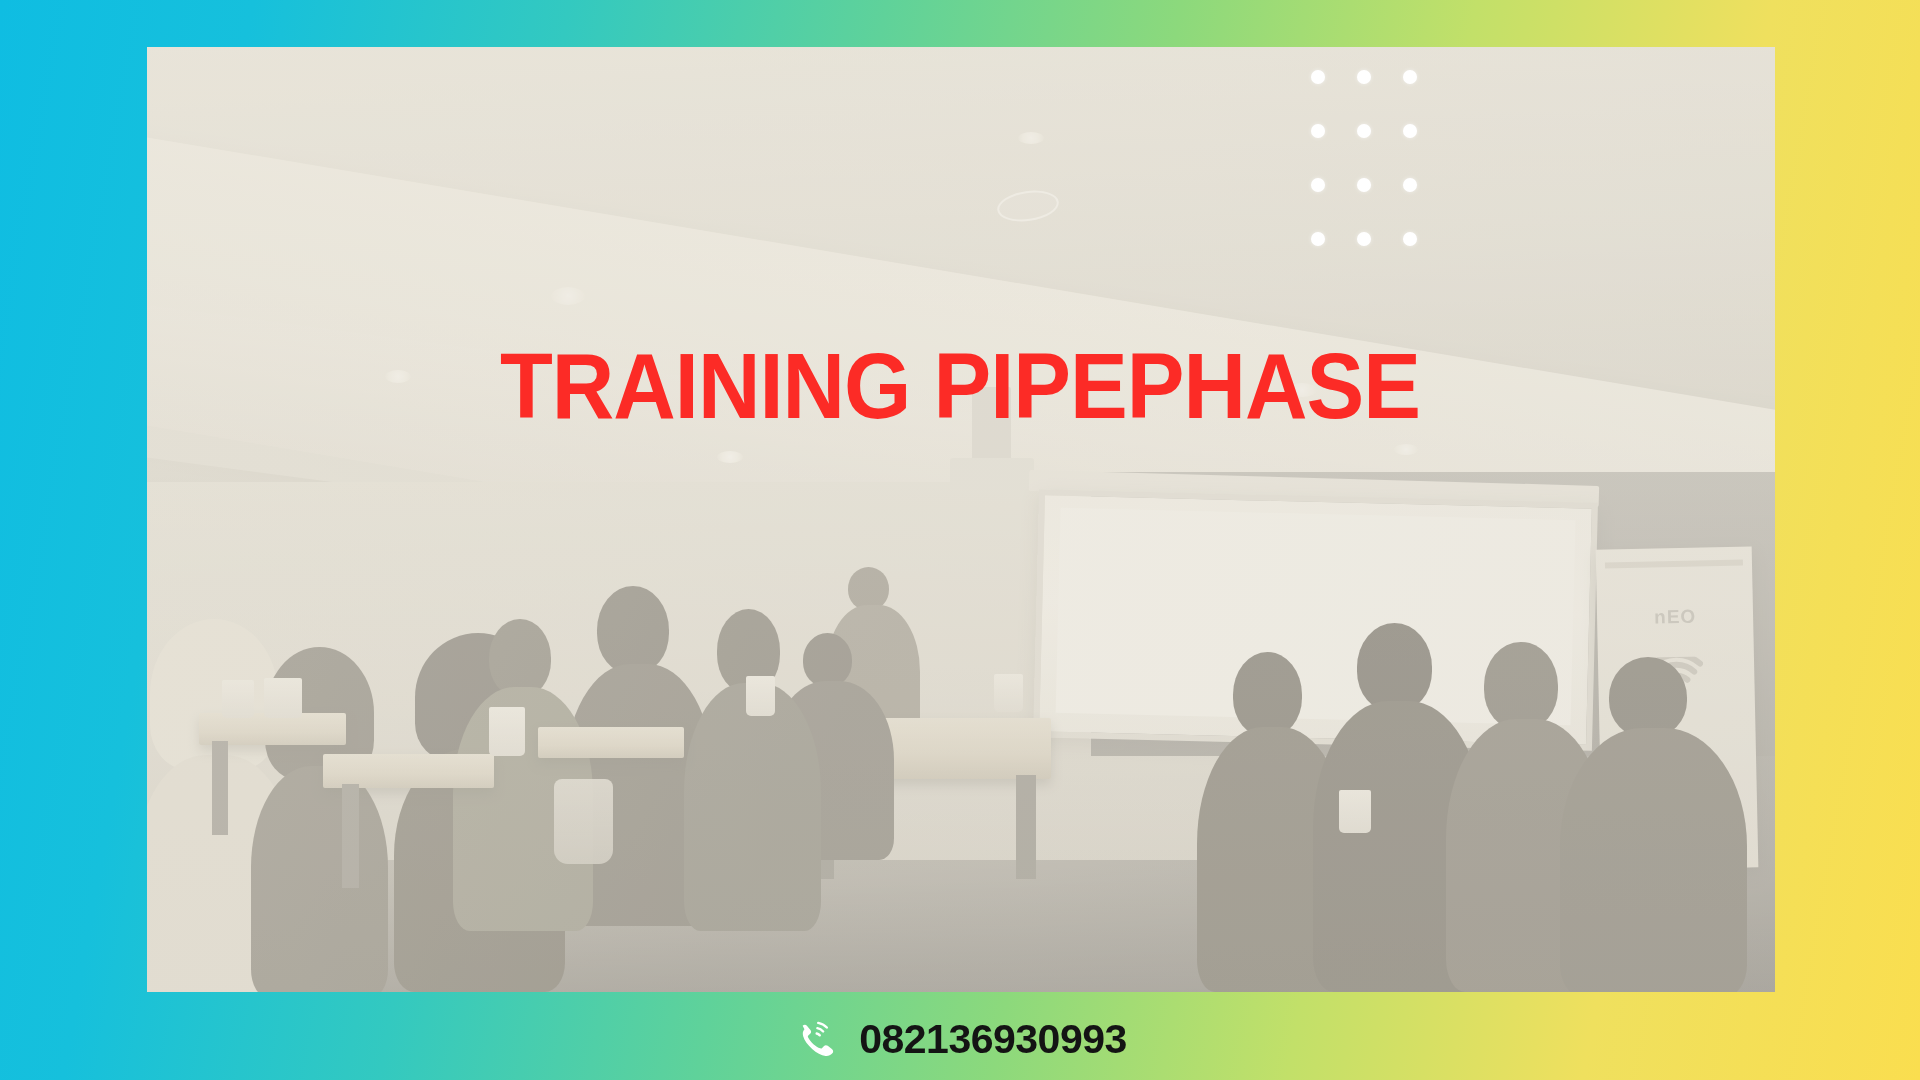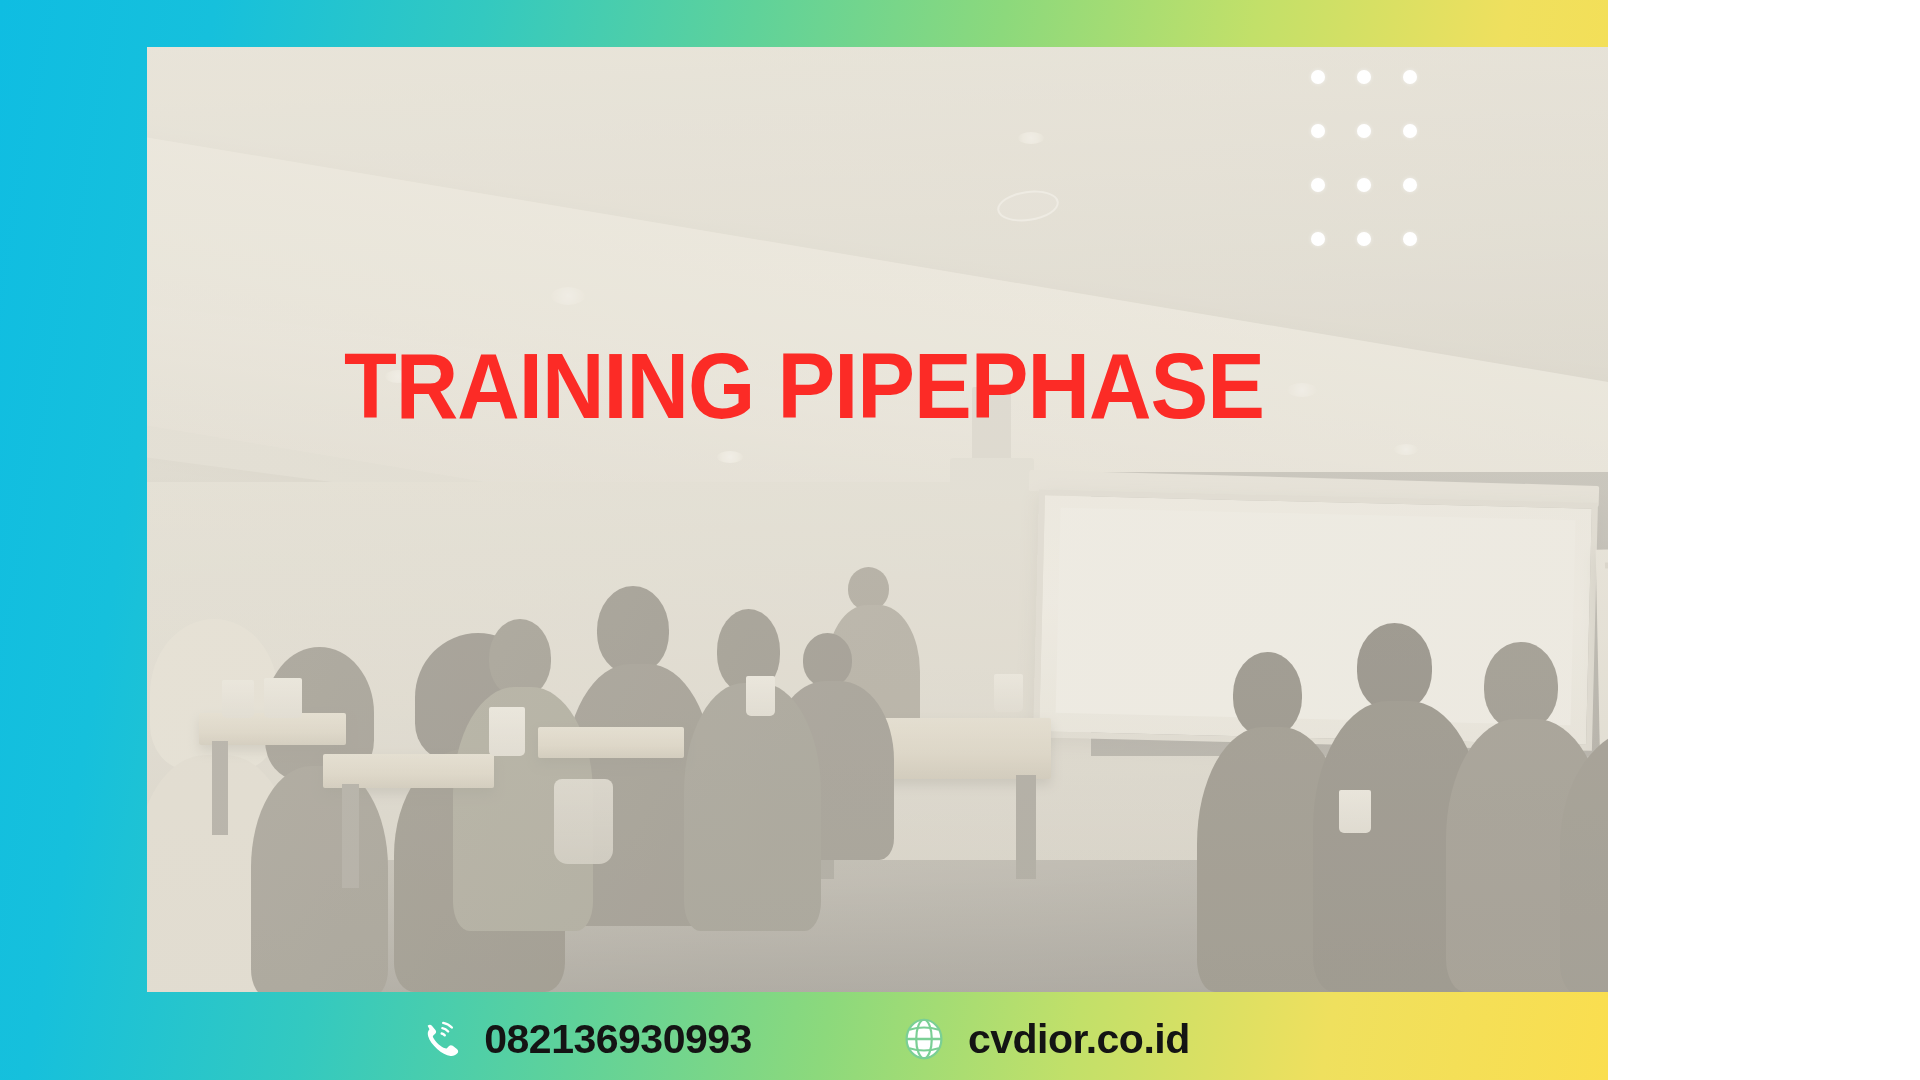--- a/index.html
+++ b/index.html
@@ -6,21 +6,21 @@
     margin: 0;
     padding: 0;
     width: 1920px;
     height: 1080px;
     overflow: hidden;
     font-family: "Liberation Sans", sans-serif;
   }
 
   #poster {
     position: relative;
-    width: 1608px;
+    width: 1920px;
     height: 1080px;
     background: linear-gradient(100deg,
         #0FBDE2 0%,
         #16C0DC 12%,
         #33C9C0 27%,
         #5FD29A 42%,
         #8CD97C 56%,
         #C2E069 70%,
         #EFE05E 84%,
         #FADE4F 100%);
@@ -492,27 +492,16 @@
     <div class="contact">
       <svg class="icon" viewBox="0 0 48 48">
         <path d="M10.5 9.5c1.6-1.7 3.6-1.4 4.9.2l3.6 4.4c1.2 1.4 1 3-0.3 4.2l-2 1.8c-.6.6-.7 1.2-.3 2 1.3 2.7 3.3 5.3 5.9 7.6 2.4 2.1 4.9 3.6 7.3 4.5.9.3 1.6.1 2.2-.5l1.8-1.9c1.2-1.3 2.9-1.5 4.3-.4l4.5 3.5c1.7 1.3 2 3.3.3 5-1.9 1.9-4.4 3-7.2 2.6-4.6-.6-9.8-3.5-14.6-7.7-4.9-4.3-8.5-9.3-9.8-13.8-.9-3 -.4-5.7 1.4-7.5z" fill="#ffffff"></path>
         <path d="M27.5 6.4c3.6.6 6.9 2.4 9.4 5.1" stroke="#ffffff" stroke-width="2.6" fill="none" stroke-linecap="round"></path>
         <path d="M26.6 12.2c2.4.5 4.6 1.8 6.3 3.6" stroke="#ffffff" stroke-width="2.6" fill="none" stroke-linecap="round"></path>
         <path d="M25.8 18c1.3.3 2.5 1 3.4 2" stroke="#ffffff" stroke-width="2.6" fill="none" stroke-linecap="round"></path>
       </svg>
       <span class="label">082136930993</span>
     </div>
 
-    <div class="contact">
-      <svg class="icon" viewBox="0 0 48 48">
-        <ellipse cx="24" cy="24" rx="19" ry="21" fill="#ffffff"></ellipse>
-        <ellipse cx="24" cy="24" rx="19" ry="21" fill="none" stroke="#7ACF95" stroke-width="2.4"></ellipse>
-        <ellipse cx="24" cy="24" rx="8.5" ry="21" fill="none" stroke="#7ACF95" stroke-width="2.4"></ellipse>
-        <line x1="5" y1="24" x2="43" y2="24" stroke="#7ACF95" stroke-width="2.6"></line>
-        <path d="M8 14 Q24 9 40 14" fill="none" stroke="#7ACF95" stroke-width="2.2"></path>
-        <path d="M8 34 Q24 39 40 34" fill="none" stroke="#7ACF95" stroke-width="2.2"></path>
-      </svg>
-      <span class="label">cvdior.co.id</span>
-    </div>
 
   </div>
 
 </div>
 
 </body></html>

